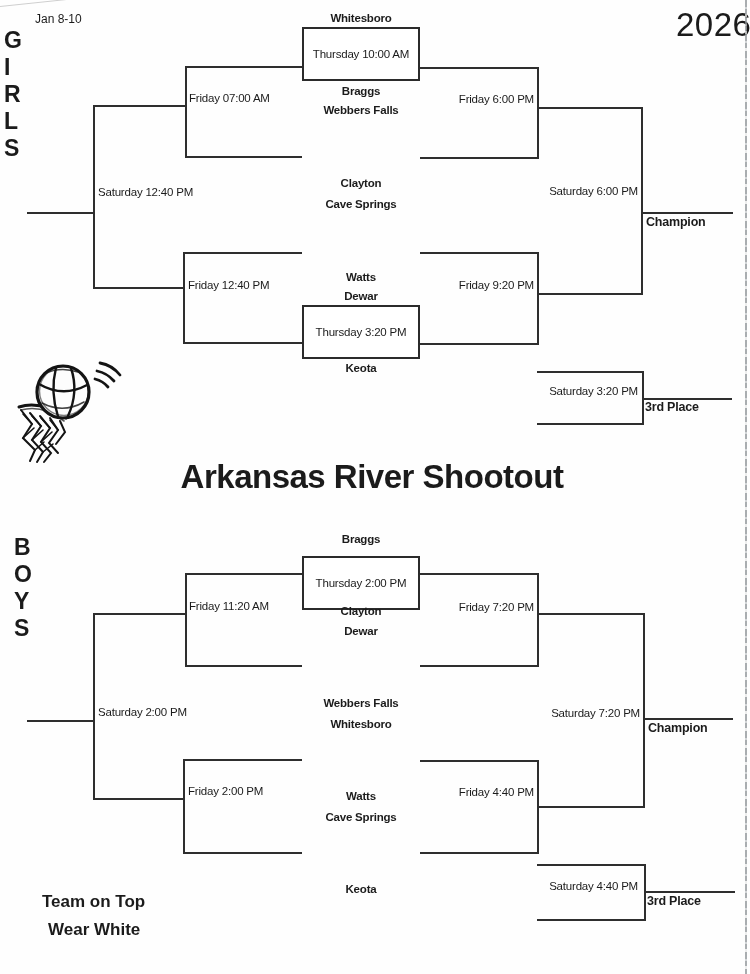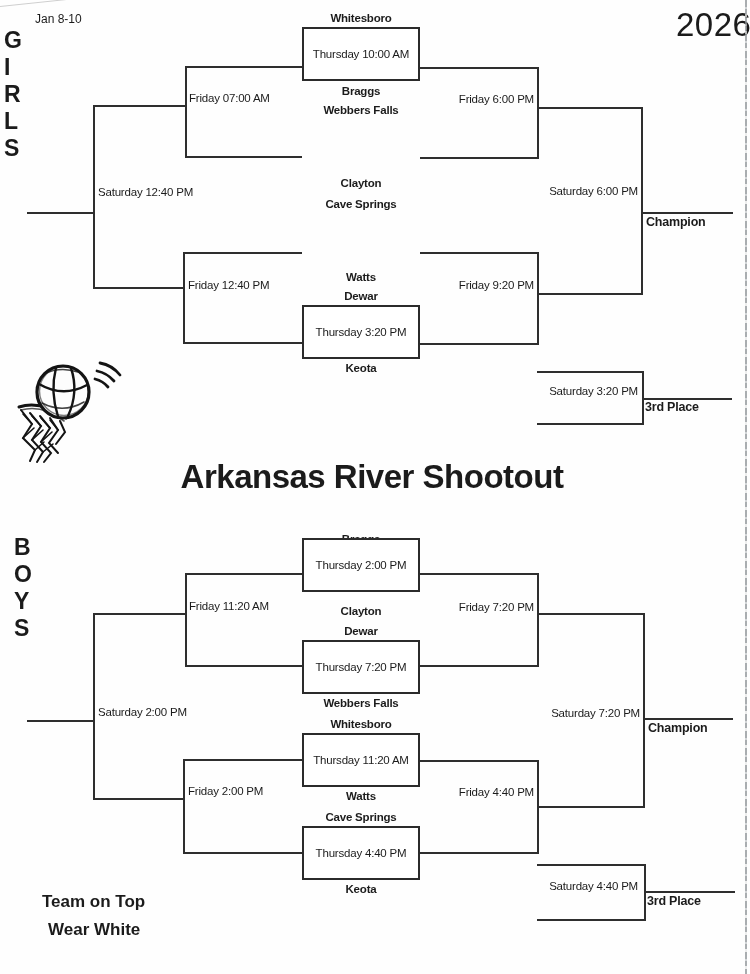--- a/index.html
+++ b/index.html
@@ -146,41 +146,32 @@
   <div class="title">Arkansas River Shootout</div>
 
   <div class="vletters" style="left:14px;top:534px">
     <div>B</div>
     <div>O</div>
     <div>Y</div>
     <div>S</div>
   </div>
 
   <div class="team" style="left:302px;top:533px">Braggs</div>
-  <div class="gbox" style="left:302px;top:538px">
+  <div class="gbox" style="left:302px;top:556px">
       <span class="gtime">Thursday 2:00 PM</span>
     </div>
   <div class="team" style="left:302px;top:605px">Clayton</div>
 
   <div class="team" style="left:302px;top:625px">Dewar</div>
-  <div class="gbox" style="left:302px;top:640px">
-      <span class="gtime">Thursday 7:20 PM</span>
-    </div>
   <div class="team" style="left:302px;top:697px">Webbers Falls</div>
 
   <div class="team" style="left:302px;top:718px">Whitesboro</div>
-  <div class="gbox" style="left:302px;top:733px">
-      <span class="gtime">Thursday 11:20 AM</span>
-    </div>
   <div class="team" style="left:302px;top:790px">Watts</div>
 
   <div class="team" style="left:302px;top:811px">Cave Springs</div>
-  <div class="gbox" style="left:302px;top:826px">
-      <span class="gtime">Thursday 4:40 PM</span>
-    </div>
   <div class="team" style="left:302px;top:883px">Keota</div>
 
   <div class="hl" style="left:185px;top:573px;width:117px"></div>
   <div class="hl" style="left:185px;top:665px;width:117px"></div>
   <div class="vl" style="left:185px;top:573px;height:94px"></div>
   <div class="hl" style="left:93px;top:613px;width:92px"></div>
   <div class="hl" style="left:183px;top:759px;width:119px"></div>
   <div class="hl" style="left:183px;top:852px;width:119px"></div>
   <div class="vl" style="left:183px;top:759px;height:95px"></div>
   <div class="hl" style="left:93px;top:798px;width:90px"></div>

